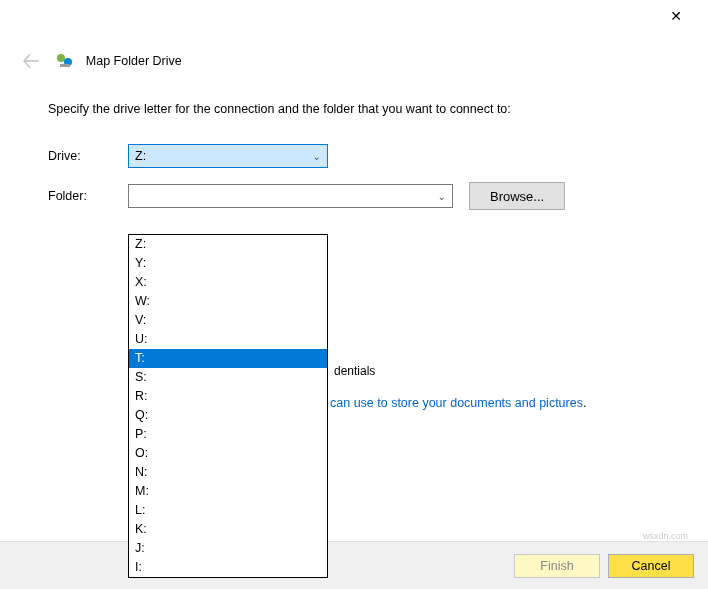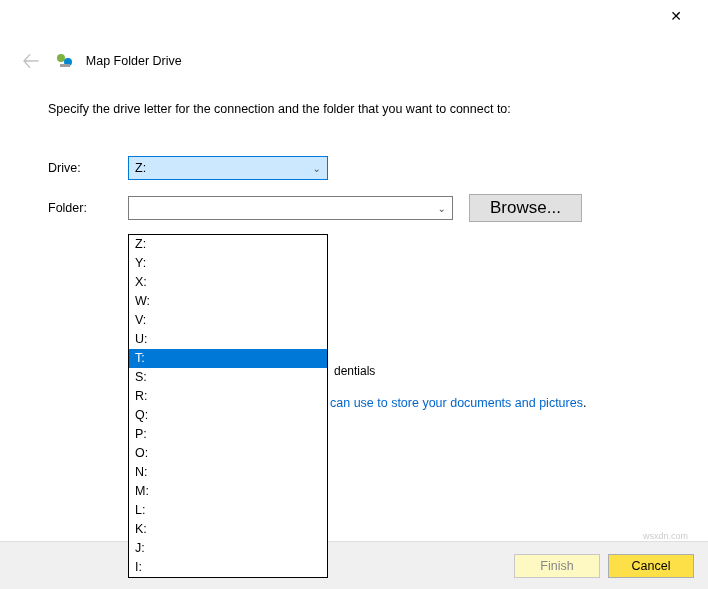--- a/index.html
+++ b/index.html
@@ -5,28 +5,28 @@
     * { box-sizing: border-box; margin: 0; padding: 0; }
     body { font-family: "Segoe UI", Tahoma, sans-serif; font-size: 12px; background: #fff; width: 708px; height: 589px; position: relative; overflow: hidden; color: #000; }
     .titlebar { height: 32px; display: flex; justify-content: flex-end; align-items: center; padding-right: 12px; }
     .close-x { font-size: 14px; font-family: Arial; color: #000; padding: 6px 14px; cursor: default; }
     .header { display: flex; align-items: center; padding: 14px 18px 10px 18px; gap: 12px; }
     .back-arrow { color: #bfbfbf; font-size: 22px; line-height: 1; padding: 4px; }
     .icon-drive { width: 18px; height: 18px; display: inline-block; }
     .header-title { font-size: 12.5px; color: #000; }
     .content { padding: 16px 48px 0 48px; }
     .heading { color: #003399; font-size: 20px; font-weight: 400; margin-bottom: 22px; }
-    .subtext { font-size: 12.5px; color: #000; margin-bottom: 40px; }
+    .subtext { font-size: 12.5px; color: #000; margin-bottom: 28px; }
     .form-row { display: flex; align-items: center; margin-bottom: 14px; }
     .form-label { width: 80px; font-size: 12.5px; }
     .drive-select { width: 200px; height: 24px; border: 1px solid #0078d7; background: #cce8ff; display: flex; align-items: center; justify-content: space-between; padding: 0 6px; font-size: 12.5px; position: relative; }
     .drive-select .chev { font-size: 10px; color: #555; }
     .folder-input { width: 325px; height: 24px; border: 1px solid #7a7a7a; background: #fff; display: flex; align-items: center; justify-content: flex-end; padding: 0 6px; }
     .folder-input .chev { font-size: 10px; color: #555; }
-    .browse-btn { margin-left: 16px; height: 28px; padding: 0 20px; background: #e1e1e1; border: 1px solid #adadad; font-size: 17px; display: flex; align-items: center; }
+    .browse-btn { margin-left: 16px; height: 28px; padding: 0 20px; background: #e1e1e1; border: 1px solid #adadad; font-size: 13px; display: flex; align-items: center; }
     .dropdown-list { position: absolute; left: 128px; top: 234px; width: 200px; border: 1px solid #000; background: #fff; z-index: 10; font-size: 12.5px; }
     .dropdown-item { padding: 1px 6px; height: 19px; line-height: 17px; cursor: default; }
     .dropdown-item.highlight { background: #0078d7; color: #fff; }
     .partial-text { position: absolute; left: 334px; top: 364px; font-size: 12px; }
     .link-text { position: absolute; left: 330px; top: 396px; font-size: 12.5px; color: #0066cc; }
     .period { color: #000; }
     .footer { position: absolute; bottom: 0; left: 0; right: 0; height: 48px; background: #f0f0f0; border-top: 1px solid #dfdfdf; display: flex; justify-content: flex-end; align-items: center; padding-right: 14px; gap: 8px; }
     .ftr-btn { width: 86px; height: 24px; border: 1px solid #adadad; background: #fde047; font-size: 12.5px; display: flex; align-items: center; justify-content: center; }
     .ftr-btn.disabled { color: #888; background: #fef9c3; border-color: #c8c8c8; }
     .watermark { position: absolute; right: 20px; bottom: 48px; font-size: 9px; color: #ccc; }

